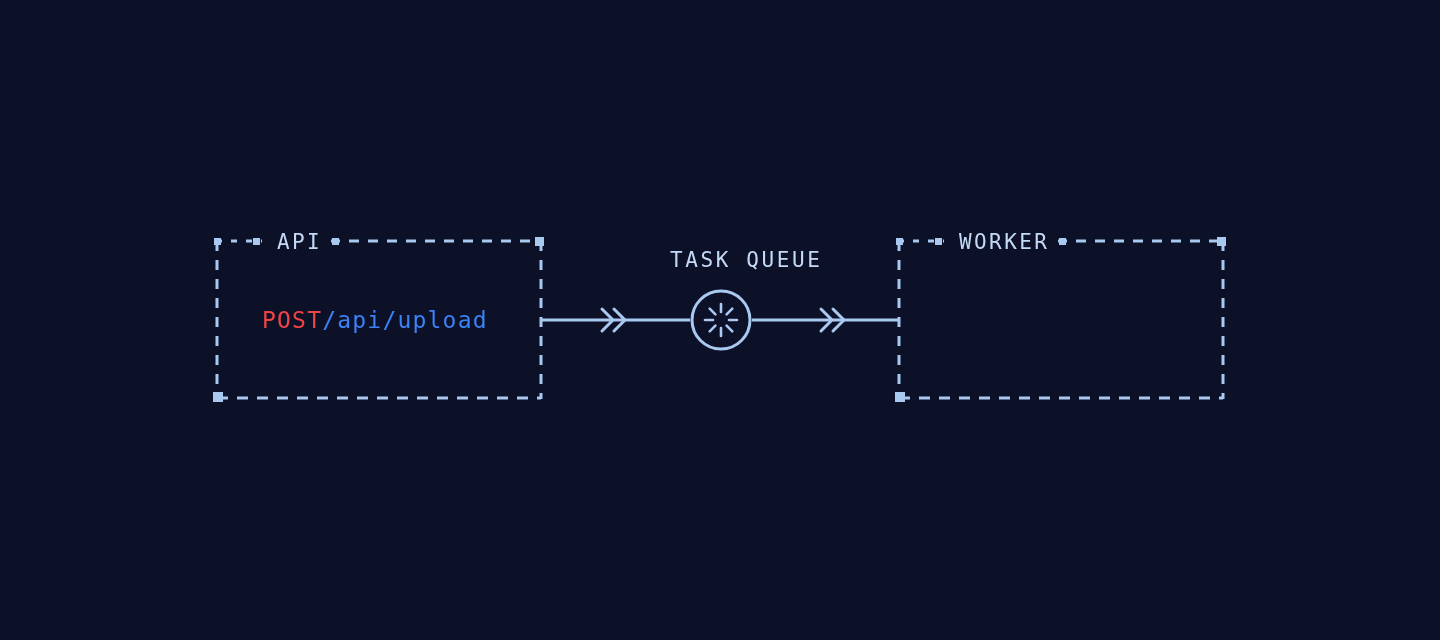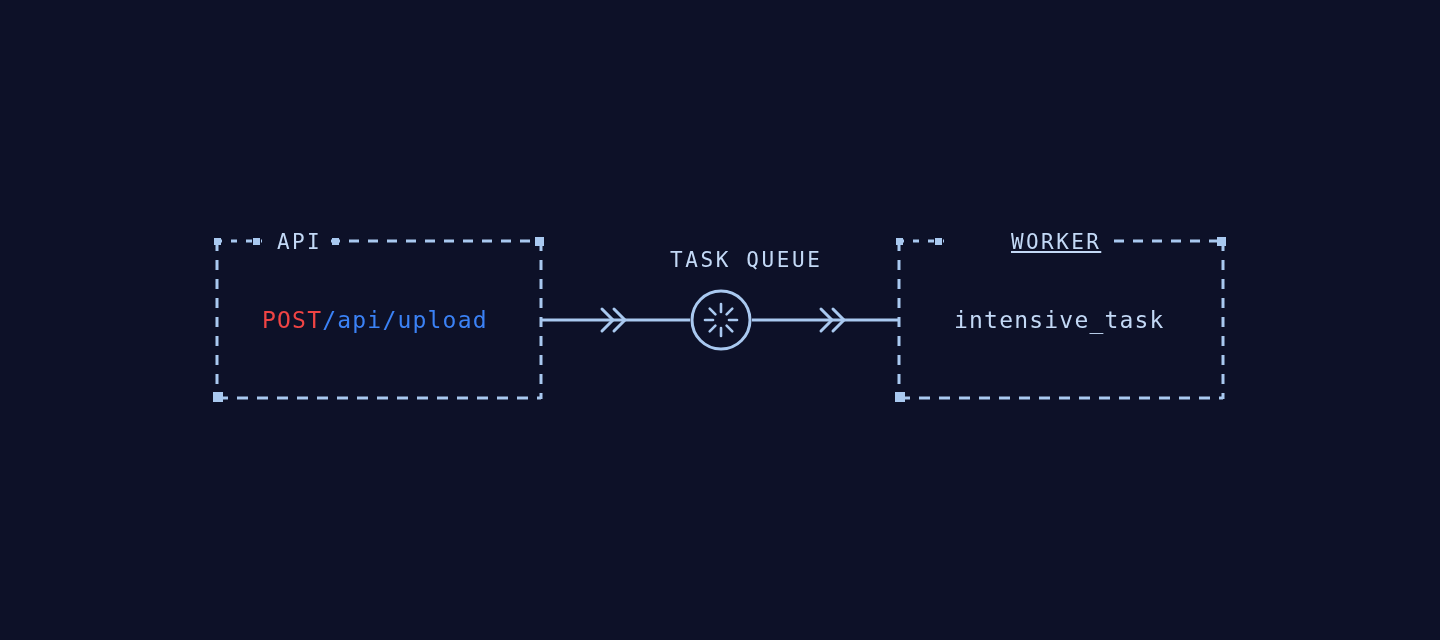--- a/index.html
+++ b/index.html
@@ -127,17 +127,16 @@
   </svg>
 
   <div class="node-label" style="left: 268px; top: 231px;">API</div>
 
   <div class="node-body" style="left: 262px; top: 307px;">
     <span class="method-token">POST</span><span class="path-token">/api/upload</span>
   </div>
 
   <div class="edge-label" style="left: 646px; top: 249px;">TASK QUEUE</div>
 
-  <div class="node-label" style="left: 1002px; top: 231px; text-decoration: underline;">WORKER</div>
+  <div class="node-label" style="left: 950px; top: 231px;">WORKER</div>
 
-  <div class="node-body" style="left: 954px; top: 307px;">intensive_task</div>
 
 </div>
 
 </body></html>

